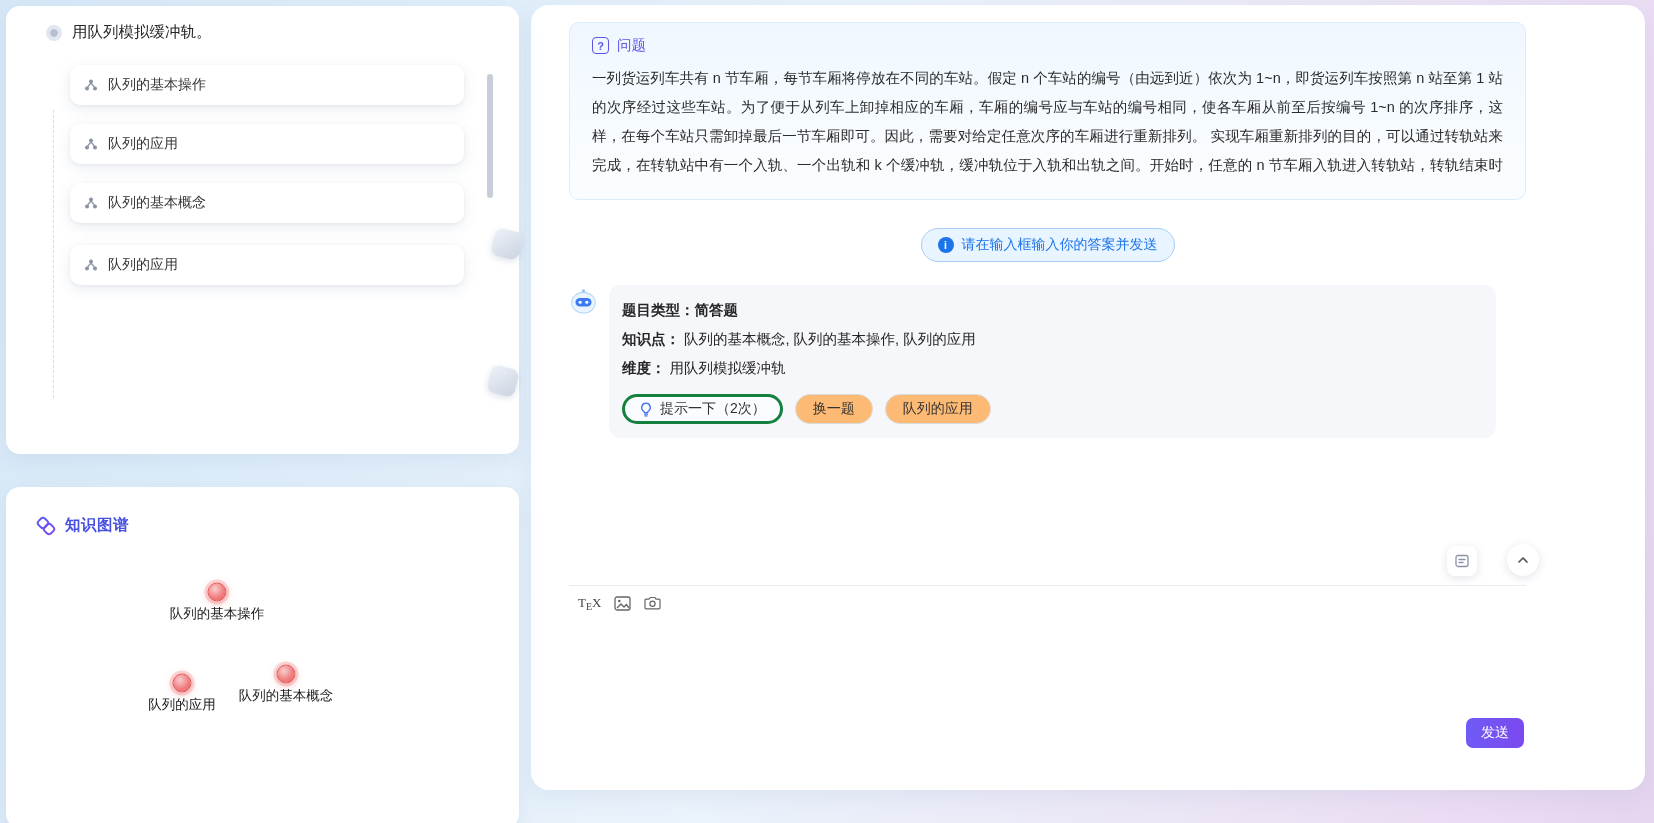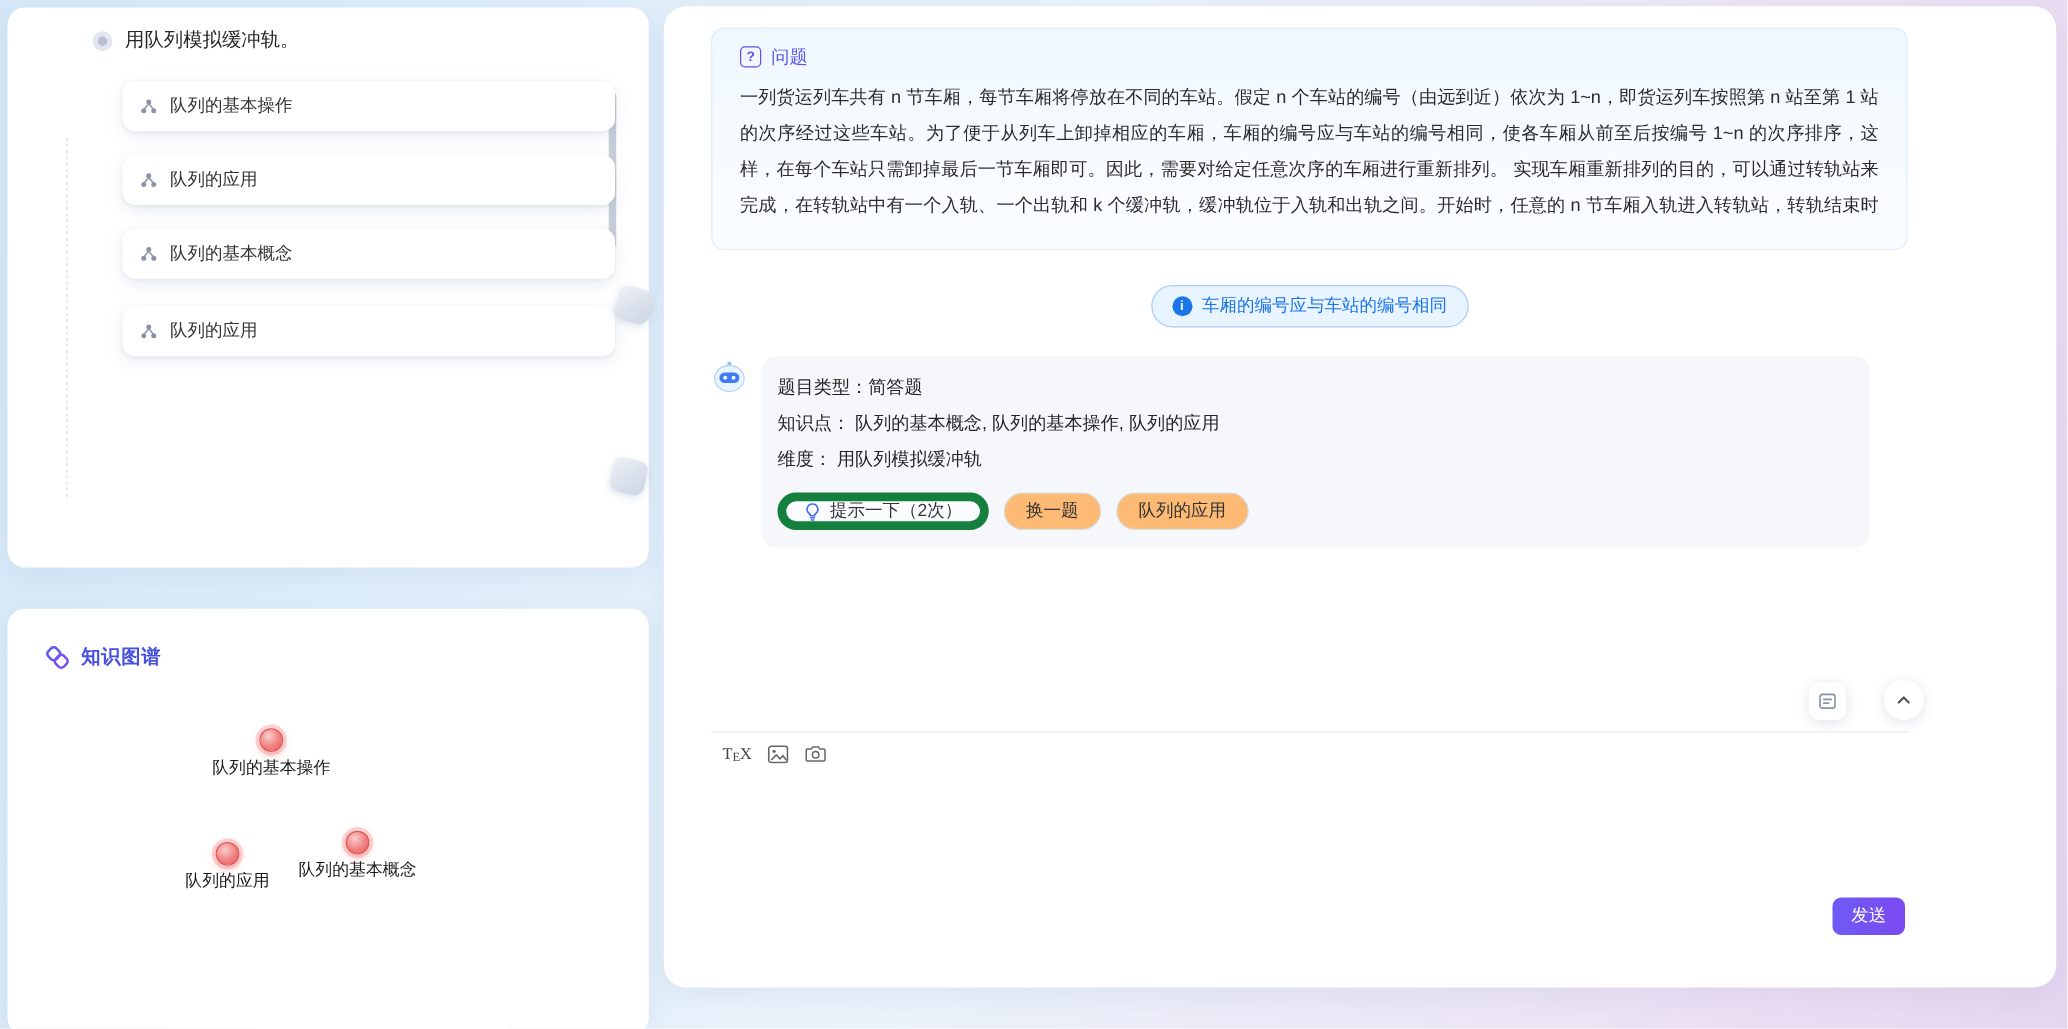--- a/index.html
+++ b/index.html
@@ -14,21 +14,21 @@
     background: linear-gradient(105deg, #d6e8f7 0%, #e0eefa 25%, #eaf3fb 48%, #ece4f5 78%, #eadaf2 92%, #e5d5ef 100%);
   }
   .panel {
     position:absolute; background:#fff; border-radius:14px;
     box-shadow: 0 6px 22px rgba(90,120,170,.10);
   }
   
   #task-panel { left:6px; top:6px; width:513px; height:448px; overflow:hidden; z-index:2; }
   .panel-head { display:flex; align-items:center; gap:9px; padding:28px 0 0 30px; }
   .panel-title { font-size:15.5px; font-weight:700; color:#4750e0; letter-spacing:.5px; }
-  .tp-content { position:relative; padding:16px 30px 0 30px;margin-left:28px; }
+  .tp-content { position:relative; padding:16px 30px 0 30px; }
   .tp-dashline {
     position:absolute; left:47px; top:104px; height:288px; width:0;
     border-left:1.5px dashed #d7dce9; z-index:0;
   }
   .tp-group { display:flex; align-items:center; gap:10px; margin-left:10px; position:relative; z-index:1; }
   .tp-group.second { margin-top:40px; }
   .tp-dot {
     width:16px; height:16px; border-radius:50%; background:#fff;
     border:4px solid #e2e6f0; box-shadow: inset 0 0 0 4px #b8bfd2; flex:0 0 16px;
   }
@@ -99,26 +99,26 @@
     width:16px; height:16px; border-radius:50%; background:#1b74e8; color:#fff;
     font-size:10.5px; font-weight:700; display:inline-flex; align-items:center; justify-content:center;
   }
   .chat-row { position:absolute; left:38px; top:280px; width:957px; }
   .avatar { position:absolute; left:0; top:2px; width:29px; height:29px; }
   .bubble {
     margin-left:40px; width:887px; background:#f6f7fa; border-radius:12px;
     padding:15px 14px 14px 13px;
   }
   .meta-line { font-size:14.5px; color:#262626; margin-bottom:8px; line-height:21px; }
-  .b { font-weight:400; }
+  .b { font-weight:700; }
   .chat-body { font-size:14.5px; line-height:25.5px; color:#2b2b2b; margin-top:3px; text-align:justify; }
   .btn-row { display:flex; gap:12px; margin-top:15px; }
   .hint-btn {
     display:inline-flex; align-items:center; gap:7px; height:30px; padding:0 14px;
-    border:7px solid #15803d; border-radius:16px; background:#fbfcff;
+    border:3px solid #15803d; border-radius:16px; background:#fbfcff;
     font-size:14px; color:#333; cursor:pointer;
   }
   .plain-btn {
     display:inline-flex; align-items:center; height:30px; padding:0 17px;
     border:1px solid #dadada; border-radius:16px; background:#fdba74;
     font-size:14px; color:#333; cursor:pointer;
   }
   .float-btn {
     position:absolute; display:flex; align-items:center; justify-content:center;
     background:#fff; box-shadow: 0 2px 10px rgba(40,60,100,.14); cursor:pointer;
@@ -245,21 +245,21 @@
       <div class="q-head">
         <span class="q-icon">?</span>
         <span class="q-title">问题</span>
       </div>
       <div class="q-body">一列货运列车共有 n 节车厢，每节车厢将停放在不同的车站。假定 n 个车站的编号（由远到近）依次为 1~n，即货运列车按照第 n 站至第 1 站的次序经过这些车站。为了便于从列车上卸掉相应的车厢，车厢的编号应与车站的编号相同，使各车厢从前至后按编号 1~n 的次序排序，这样，在每个车站只需卸掉最后一节车厢即可。因此，需要对给定任意次序的车厢进行重新排列。 实现车厢重新排列的目的，可以通过转轨站来完成，在转轨站中有一个入轨、一个出轨和 k 个缓冲轨，缓冲轨位于入轨和出轨之间。开始时，任意的 n 节车厢入轨进入转轨站，转轨结束时各车厢按照编号 1 至 n 的次序离开转轨站进入出轨。假定缓冲轨按先进</div>
     </div>
 
     <div class="notice-wrap">
       <div class="notice-pill">
         <span class="notice-icon">i</span>
-        <span>车厢的编号应与车站的编号相同</span>
+        <span>请在输入框输入你的答案并发送</span>
       </div>
     </div>
 
     <div class="chat-row">
       <span class="avatar">
         <svg viewBox="0 0 28 28" width="29" height="29">
           <rect x="12.4" y="2.2" width="3.2" height="3.4" rx="1.6" fill="#9cc0f0"></rect>
           <ellipse cx="14" cy="15.2" rx="11.4" ry="10" fill="#eaf4ff" stroke="#b7d6f6" stroke-width="1"></ellipse>
           <rect x="6.3" y="10.6" width="15.4" height="8.2" rx="4.1" fill="#3e7bf2"></rect>
           <circle cx="10.8" cy="14.7" r="1.5" fill="#ffffff"></circle>

